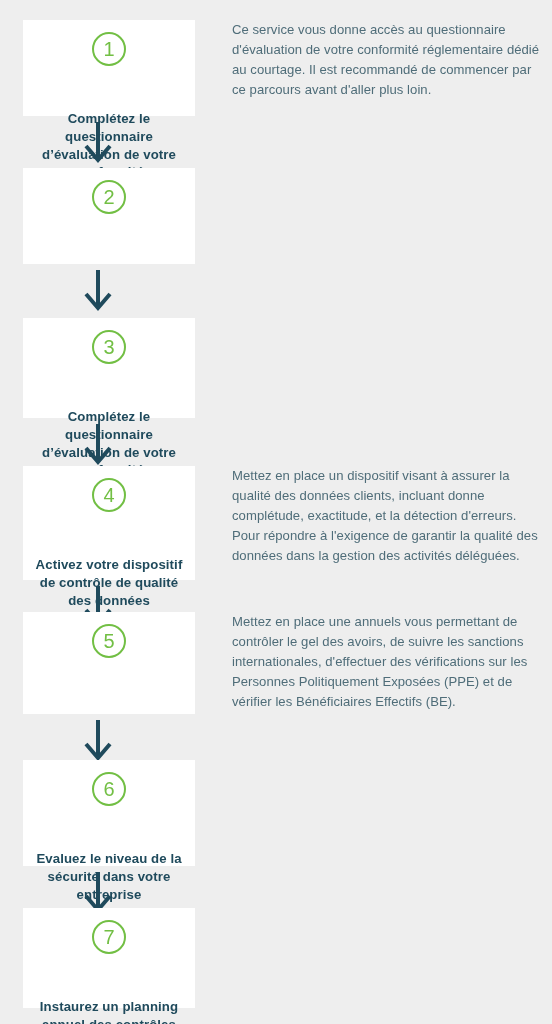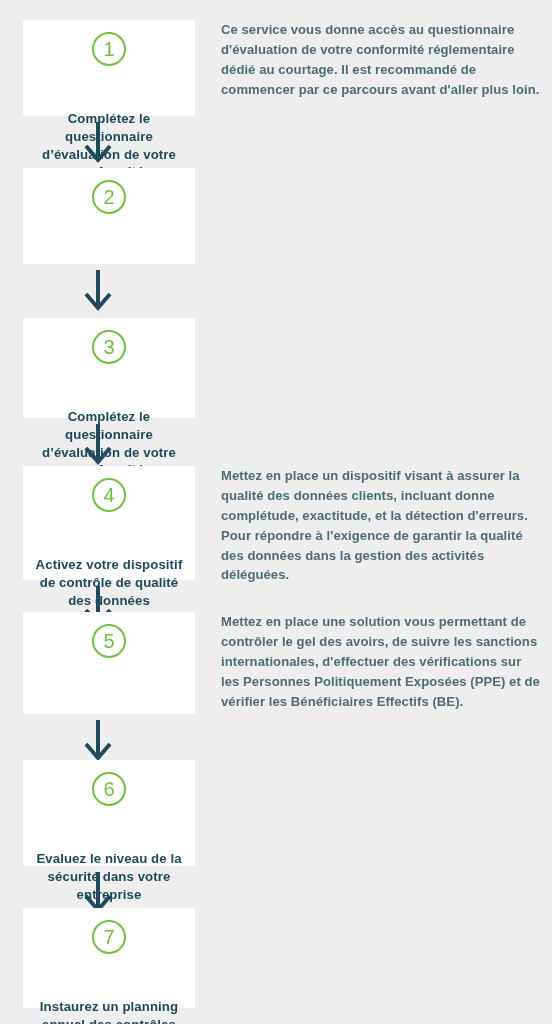--- a/index.html
+++ b/index.html
@@ -81,24 +81,23 @@
     margin-left: 23px;
     display: flex;
     align-items: center;
     justify-content: center;
   }
   .arrow {
     display: block;
   }
   .desc-col {
     flex: 1 1 auto;
-    padding-left: 26px;
+    padding-left: 37px;
     padding-right: 12px;
     box-sizing: border-box;
-    font-weight: bold;
   }
   .desc {
     color: #4f6d79;
     font-size: 13.1px;
     line-height: 1.52;
     margin: 0;
     letter-spacing: 0.05px;
   }
 </style>
 </head>
@@ -187,21 +186,21 @@
         </div>
       </div>
       <div class="arrow-wrap" style="position: absolute; top: 106px; left: 0px; width: 195px; margin-left: 0px;">
         <svg class="arrow" width="30" height="44" viewBox="0 0 30 44" aria-hidden="true">
           <line x1="15" y1="2" x2="15" y2="38" stroke="#1f4a5c" stroke-width="4"></line>
           <polyline points="3,26 15,40 27,26" fill="none" stroke="#1f4a5c" stroke-width="4" stroke-linecap="butt" stroke-linejoin="miter"></polyline>
         </svg>
       </div>
     </div>
     <div class="desc-col">
-      <p class="desc">Mettez en place une solution vous permettant de contrôler le gel des avoirs, de suivre les sanctions internationales, d'effectuer des vérifications sur les Personnes Politiquement Exposées (PPE) et de vérifier les Bénéficiaires Effectifs (BE).</p>
+      <p class="desc">Mettez en place une annuels vous permettant de contrôler le gel des avoirs, de suivre les sanctions internationales, d'effectuer des vérifications sur les Personnes Politiquement Exposées (PPE) et de vérifier les Bénéficiaires Effectifs (BE).</p>
     </div>
   </div>
 
   <div class="step-row" style="position: absolute; left: 0px; top: 760px; width: 552px;">
     <div class="card-col">
       <div class="card" style="height: 106px;">
         <div class="num-circle">
           <span>6</span>
         </div>
         <div class="card-title">Evaluez le niveau de la sécurité dans votre entreprise</div>

